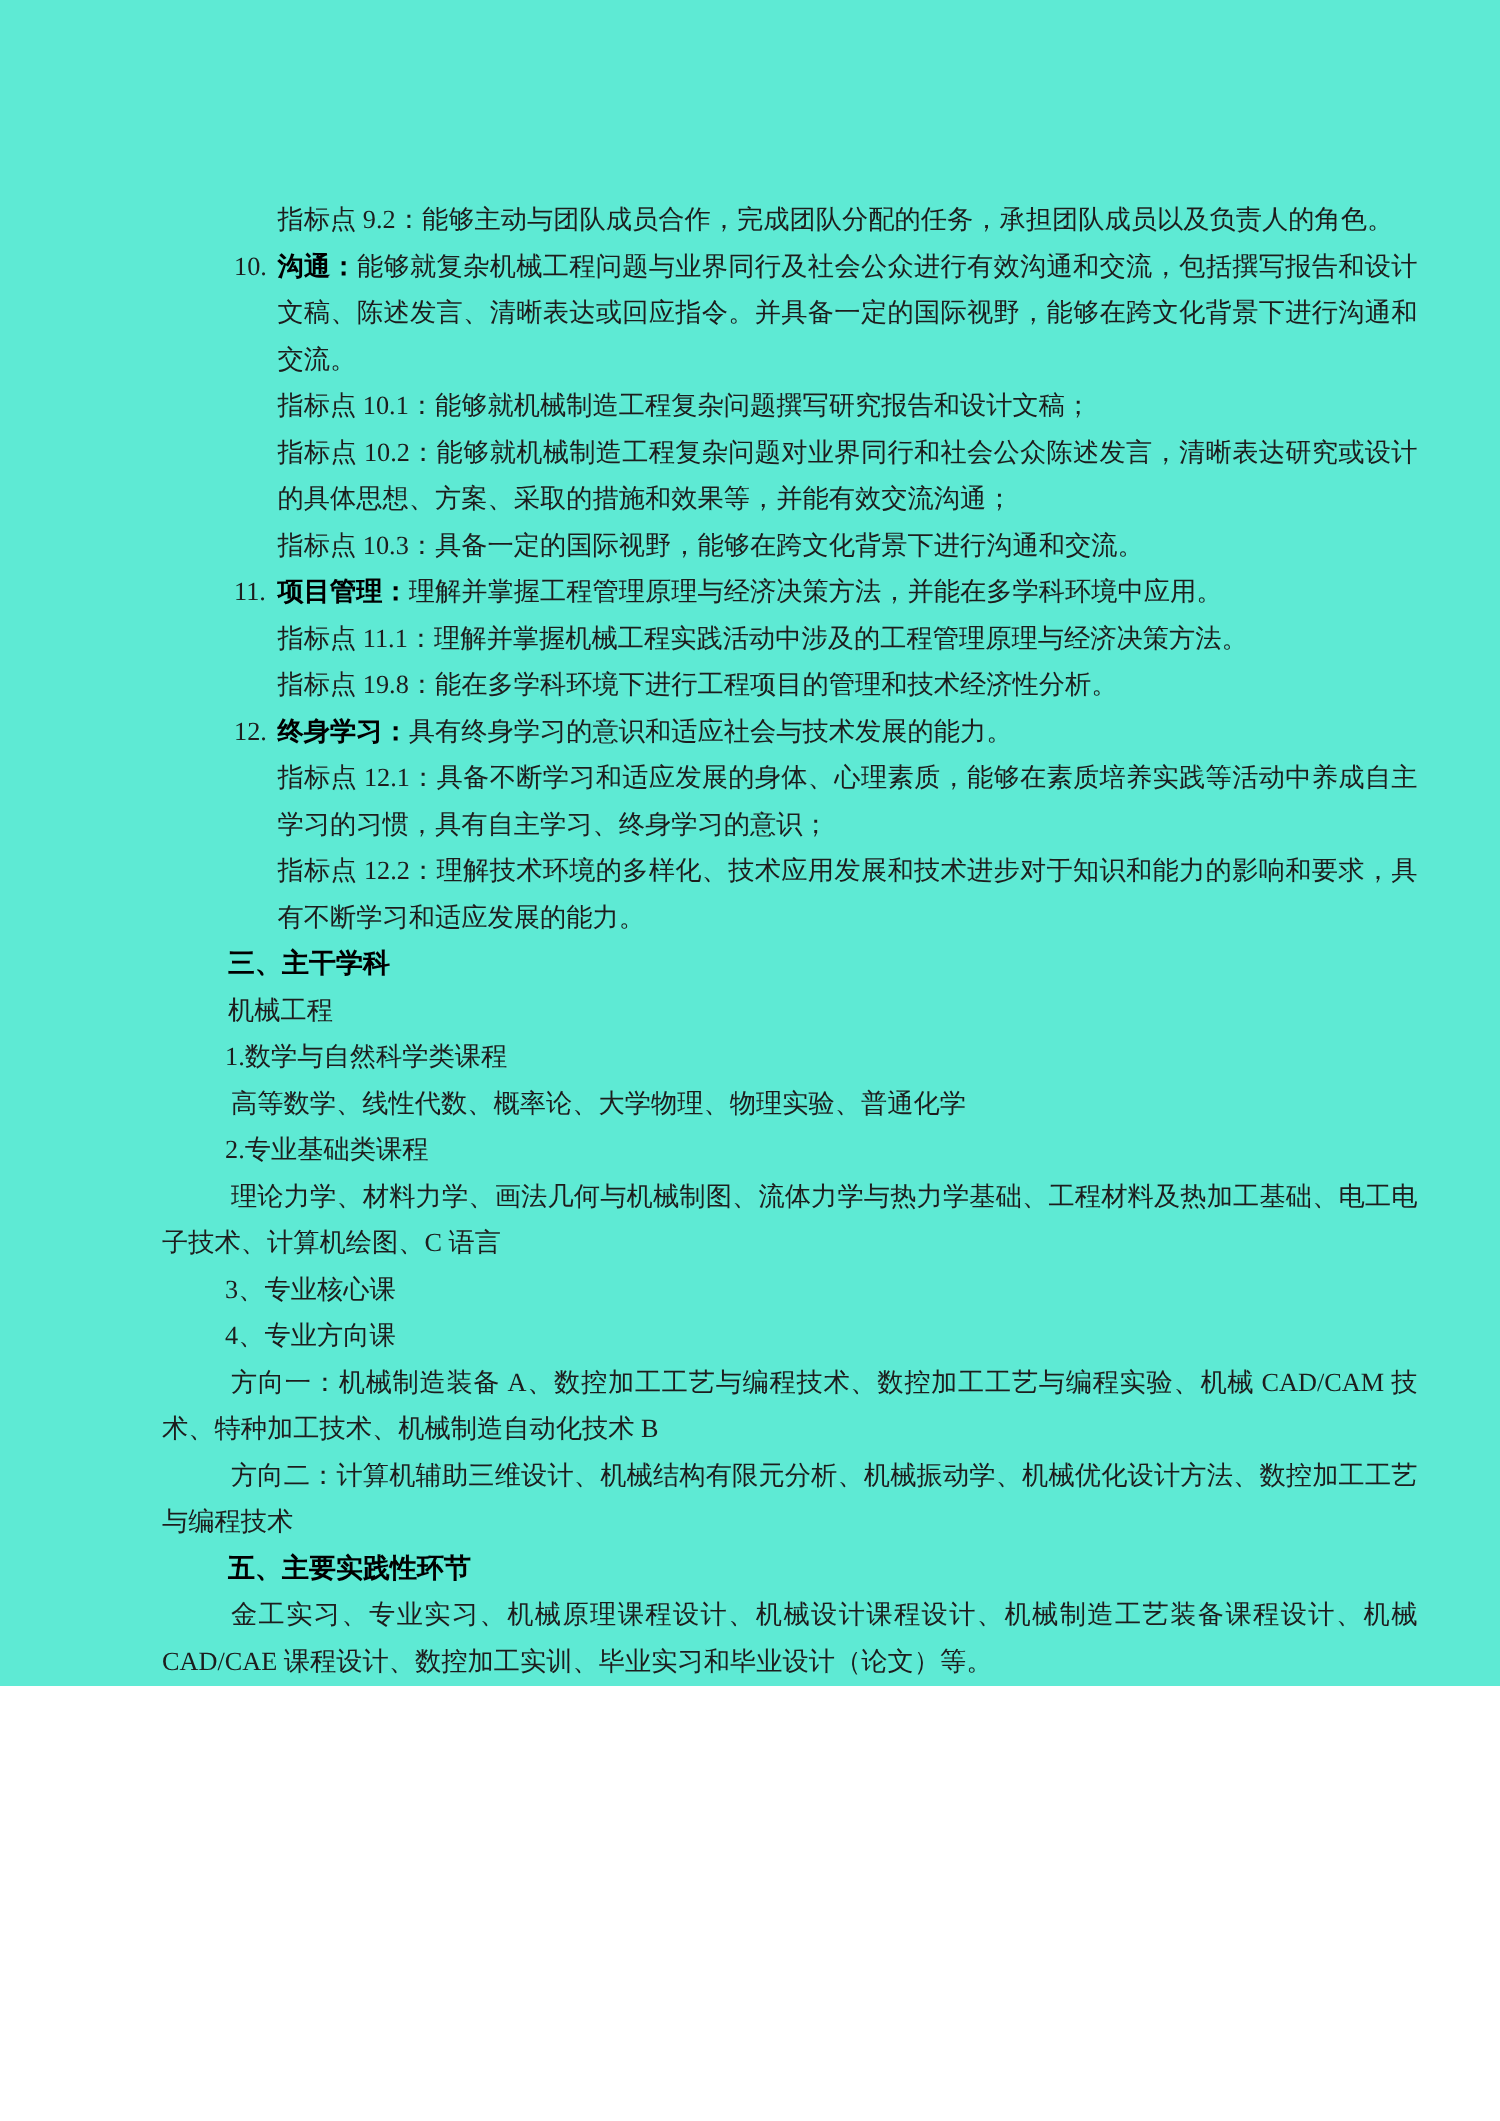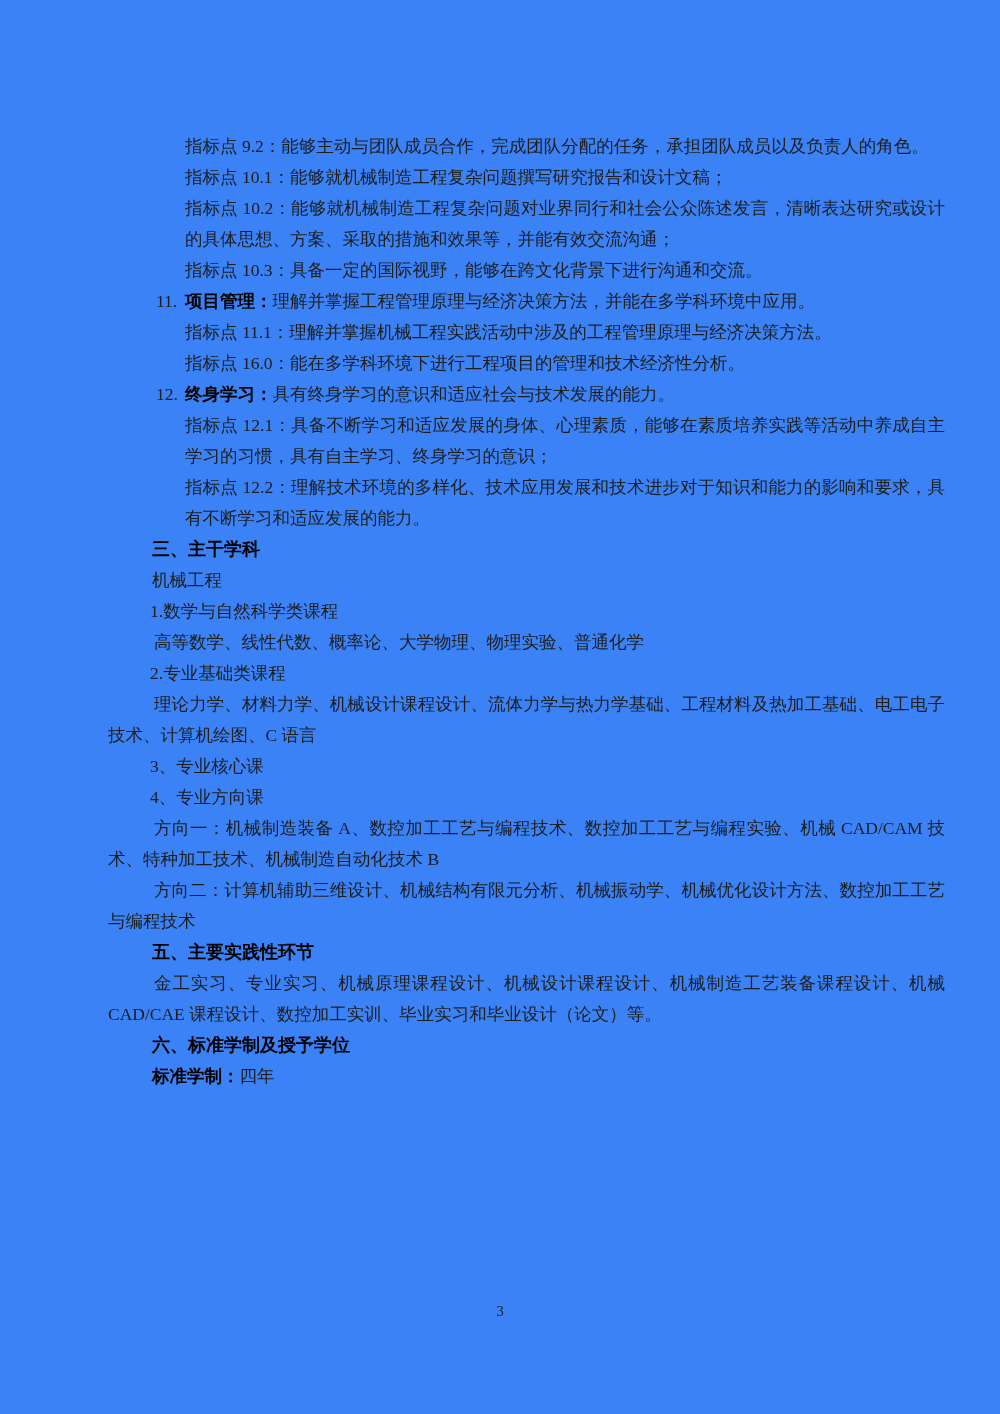--- a/index.html
+++ b/index.html
@@ -3,23 +3,23 @@
 <meta charset="utf-8">
 <style>
   html, body {
     margin: 0;
     padding: 0;
     background: #ffffff;
   }
   .page {
     position: relative;
     width: 1000px;
-    height: 1414px;
+    height: 1124px;
     margin: 0 auto;
-    background: #3b82f6;
+    background: #5eead4;
     box-sizing: border-box;
     padding: 131px 55px 0 108px;
     font-family: "Liberation Serif", "DejaVu Serif", serif;
     color: #1d1d1d;
     overflow: hidden;
   }
   .page p {
     margin: 0;
     font-size: 17.5px;
     line-height: 31px;
@@ -63,44 +63,45 @@
     font-family: "Liberation Serif", "DejaVu Serif", serif;
   }
 </style>
 </head>
 <body>
 
 <div class="page">
 
   <p class="ind">指标点 9.2：能够主动与团队成员合作，完成团队分配的任务，承担团队成员以及负责人的角色。</p>
 
+  <p class="li"><span class="num">10.</span><span class="lbl">沟通：</span><span>能够就复杂机械工程问题与业界同行及社会公众进行有效沟通和交流，包括撰写报告和设计文稿、陈述发言、清晰表达或回应指令。并具备一定的国际视野，能够在跨文化背景下进行沟通和交流。</span></p>
 
   <p class="ind">指标点 10.1：能够就机械制造工程复杂问题撰写研究报告和设计文稿；</p>
   <p class="ind">指标点 10.2：能够就机械制造工程复杂问题对业界同行和社会公众陈述发言，清晰表达研究或设计的具体思想、方案、采取的措施和效果等，并能有效交流沟通；</p>
   <p class="ind">指标点 10.3：具备一定的国际视野，能够在跨文化背景下进行沟通和交流。</p>
 
   <p class="li"><span class="num">11.</span><span class="lbl">项目管理：</span><span>理解并掌握工程管理原理与经济决策方法，并能在多学科环境中应用。</span></p>
 
   <p class="ind">指标点 11.1：理解并掌握机械工程实践活动中涉及的工程管理原理与经济决策方法。</p>
-  <p class="ind">指标点 16.0：能在多学科环境下进行工程项目的管理和技术经济性分析。</p>
+  <p class="ind">指标点 19.8：能在多学科环境下进行工程项目的管理和技术经济性分析。</p>
 
   <p class="li"><span class="num">12.</span><span class="lbl">终身学习：</span><span>具有终身学习的意识和适应社会与技术发展的能力。</span></p>
 
   <p class="ind">指标点 12.1：具备不断学习和适应发展的身体、心理素质，能够在素质培养实践等活动中养成自主学习的习惯，具有自主学习、终身学习的意识；</p>
   <p class="ind">指标点 12.2：理解技术环境的多样化、技术应用发展和技术进步对于知识和能力的影响和要求，具有不断学习和适应发展的能力。</p>
 
   <p class="h">三、主干学科</p>
   <p class="t44">机械工程</p>
 
 
   <p class="t42">1.数学与自然科学类课程</p>
   <p class="t46">高等数学、线性代数、概率论、大学物理、物理实验、普通化学</p>
 
   <p class="t42">2.专业基础类课程</p>
-  <p class="t46">理论力学、材料力学、机械设计课程设计、流体力学与热力学基础、工程材料及热加工基础、电工电子技术、计算机绘图、C 语言</p>
+  <p class="t46">理论力学、材料力学、画法几何与机械制图、流体力学与热力学基础、工程材料及热加工基础、电工电子技术、计算机绘图、C 语言</p>
 
   <p class="t42">3、专业核心课</p>
 
   <p class="t42">4、专业方向课</p>
   <p class="t46">方向一：机械制造装备 A、数控加工工艺与编程技术、数控加工工艺与编程实验、机械 CAD/CAM 技术、特种加工技术、机械制造自动化技术 B</p>
   <p class="t46">方向二：计算机辅助三维设计、机械结构有限元分析、机械振动学、机械优化设计方法、数控加工工艺与编程技术</p>
 
   <p class="h">五、主要实践性环节</p>
   <p class="t46">金工实习、专业实习、机械原理课程设计、机械设计课程设计、机械制造工艺装备课程设计、机械 CAD/CAE 课程设计、数控加工实训、毕业实习和毕业设计（论文）等。</p>
 

